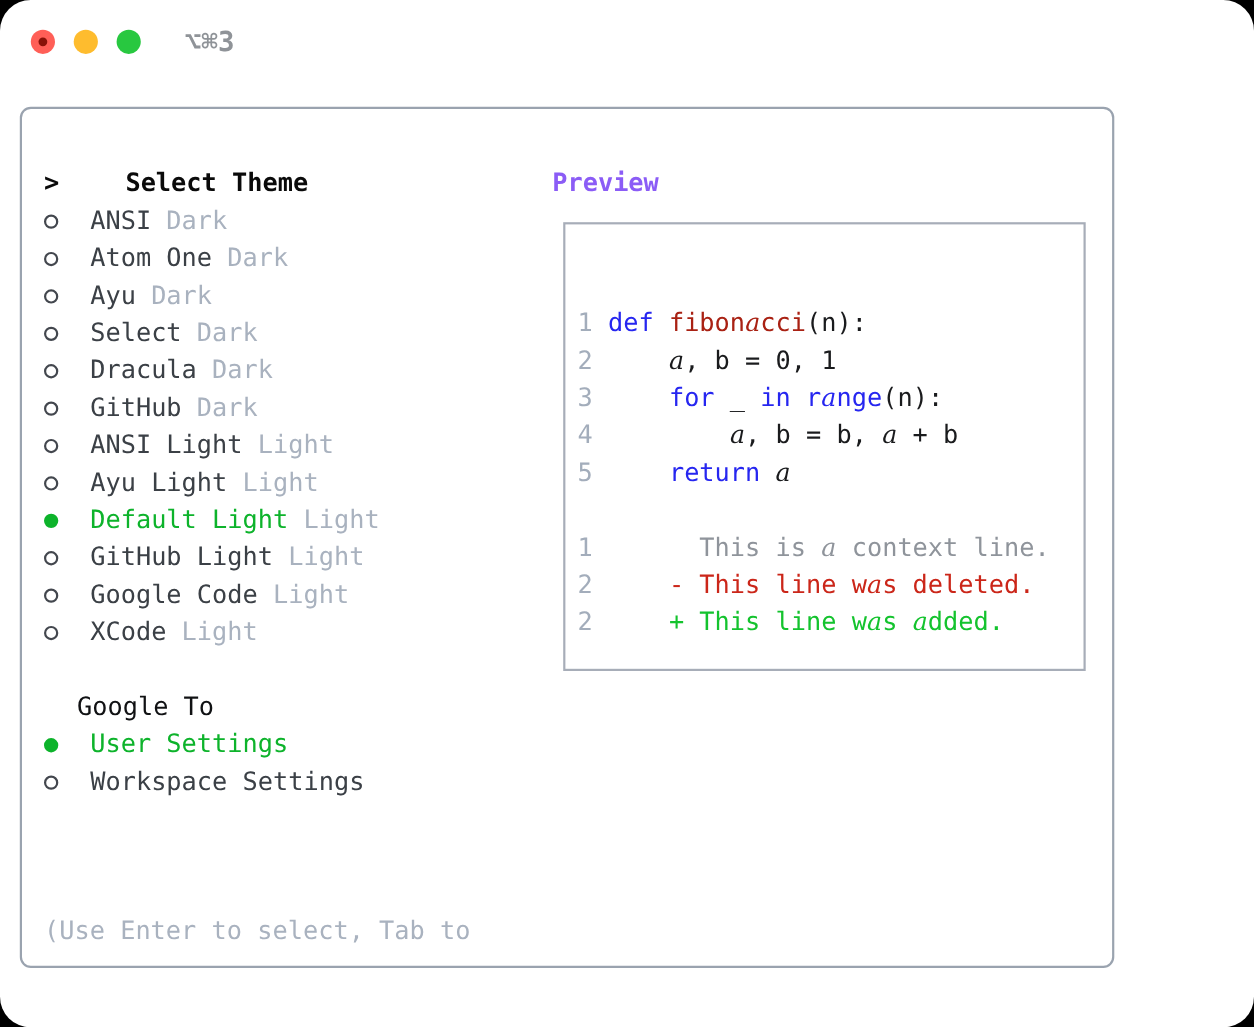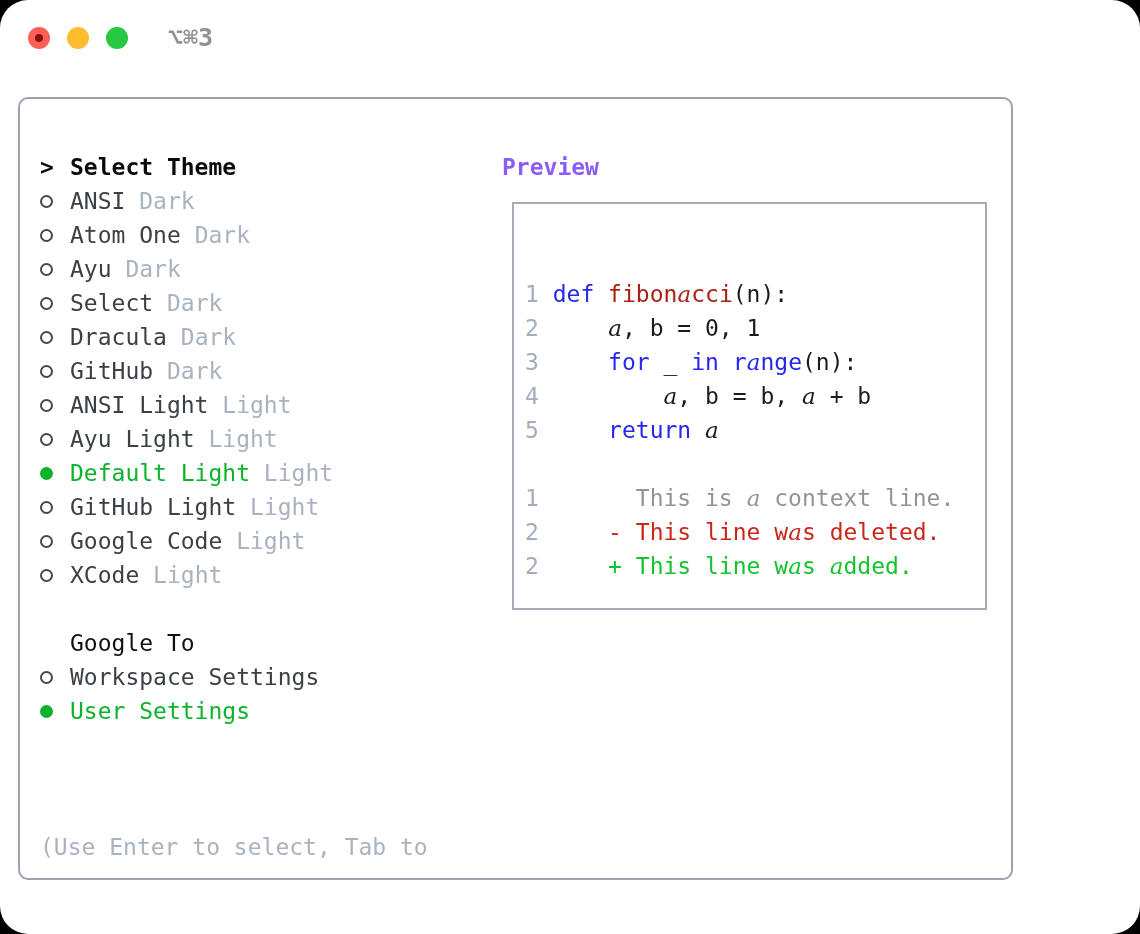--- a/index.html
+++ b/index.html
@@ -43,24 +43,24 @@
   }
   
   .panel{
     position:absolute;left:18px;top:97px;width:995px;height:783px;
     border:2px solid var(--panel-border);border-radius:10px;background:#fff;
   }
   .left-col{position:absolute;left:0;top:51px;width:470px;font-size:23px;}
   .row{height:34px;display:flex;align-items:center;padding-left:20px;white-space:pre;}
   .icon-cell{width:30px;flex:0 0 30px;display:flex;align-items:center;}
   .prompt{font-weight:bold;color:#0a0a0a;}
-  .list-header{font-weight:bold;color:#0a0a0a;}
+  .list-header{font-weight:bold;color:#0a0a0a;margin-left:44px;}
   .circle{width:13px;height:13px;border-radius:50%;border:2px solid #43474e;background:transparent;}
   .circle.sel{background:var(--selection-green);border-color:var(--selection-green);}
-  .tname{color:var(--text-dark);}
+  .tname{color:var(--text-dark);margin-left:12px;}
   .tname.sel{color:var(--selection-green);}
   .tvariant{color:var(--muted-gray);}
   .apply-header{color:#101113;}
   .spacer{height:34px;}
   .hint{padding-left:20px;font-size:23px;line-height:34px;color:var(--muted-gray);white-space:pre;}
   
   .preview-title{
     position:absolute;left:482px;top:51px;height:34px;line-height:34px;
     font-size:23px;font-weight:bold;color:#8b5cf6;
   }
@@ -121,22 +121,22 @@
         </div>
 
       <div class="spacer"></div>
 
       <div class="row">
         <span class="icon-cell"></span>
         <span class="apply-header">Google To</span>
       </div>
 
       <div>
+          <div class="row"><span class="icon-cell"><span class="circle sel"></span></span><span class="tname sel">User Settings</span></div>
           <div class="row"><span class="icon-cell"><span class="circle"></span></span><span class="tname">Workspace Settings</span></div>
-          <div class="row"><span class="icon-cell"><span class="circle sel"></span></span><span class="tname sel">User Settings</span></div>
         </div>
 
       <div class="spacer"></div>
 
       <div class="hint">
         <div>(Use Enter to select, Tab to</div>
         <div>change focus)</div>
       </div>
     </div>
 

